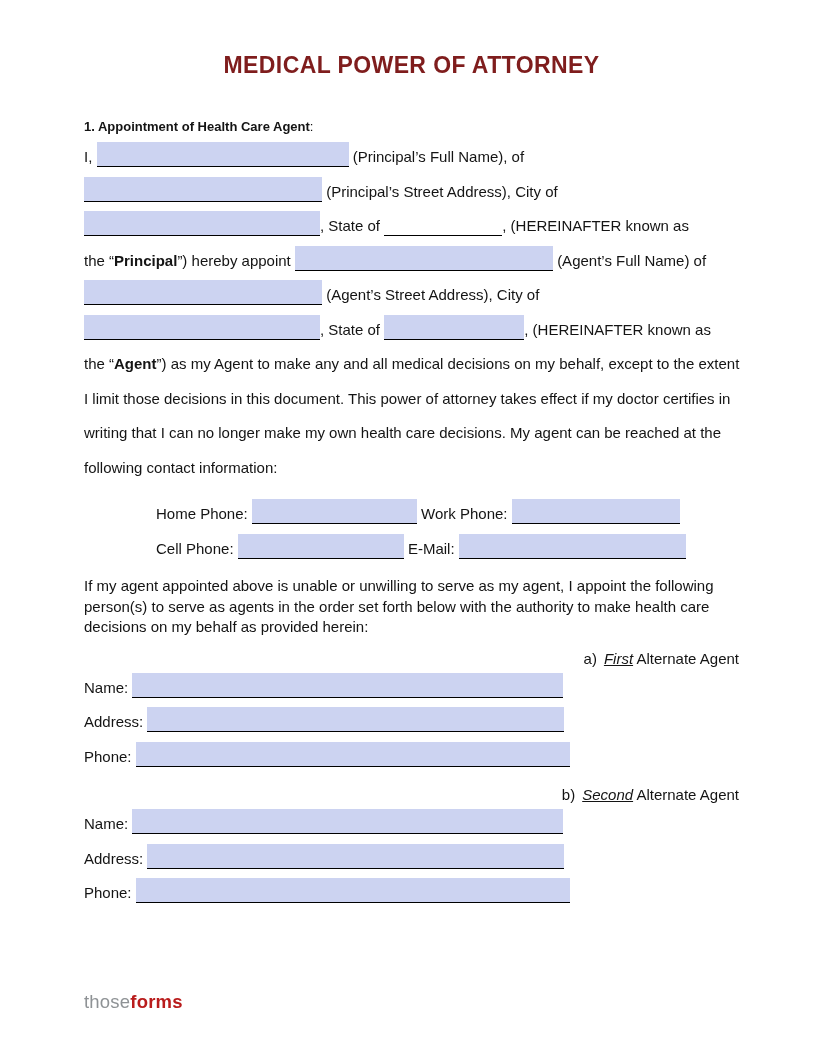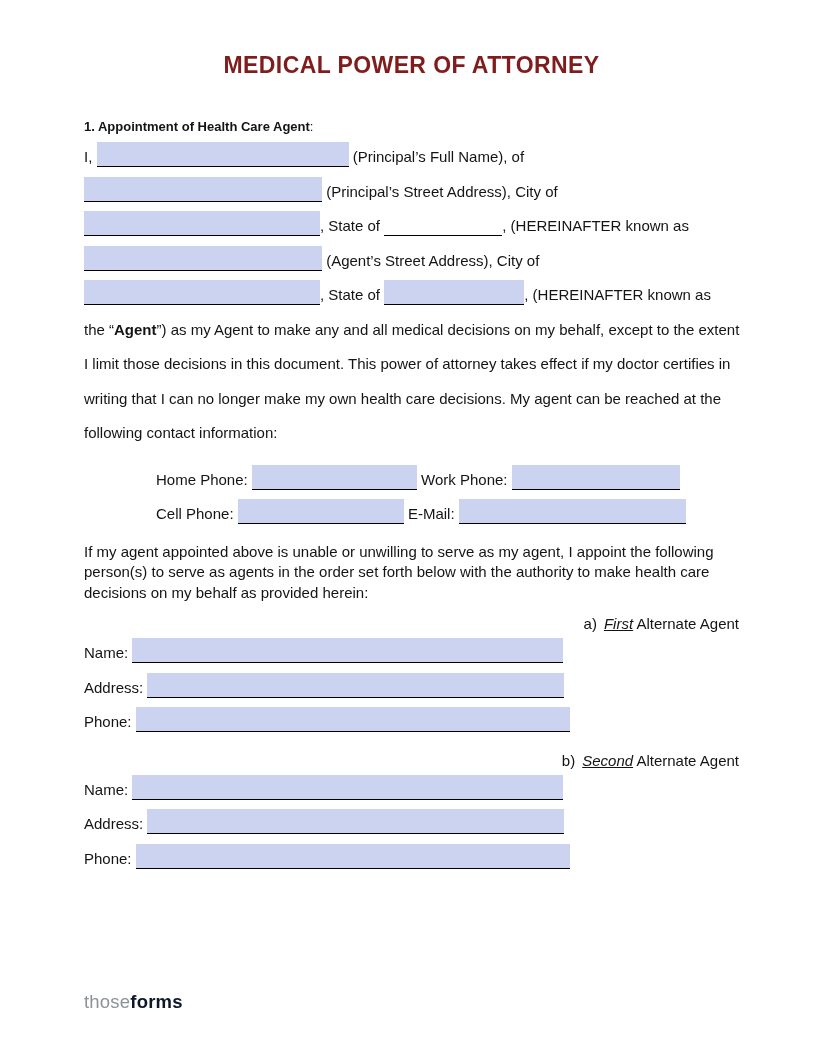--- a/index.html
+++ b/index.html
@@ -41,21 +41,21 @@
 
   .item-line { margin: 9px 0 0 29px; height: 24px; line-height: 24px; text-align: right; }
   .letter { margin-right: 7px; }
   .iu { font-style: italic; text-decoration: underline; }
 
   .footer {
     position: absolute; left: 84px; top: 991px;
     font-size: 18.5px; letter-spacing: 0.2px;
   }
   .f-light { color: #8e9295; }
-  .f-bold { color: #0f172a; font-weight: bold; }
+  .f-bold { color: #b91c1c; font-weight: bold; }
 </style>
 </head>
 <body>
 
 <div class="page">
 
   <h1 class="title">MEDICAL POWER OF ATTORNEY</h1>
 
   <div class="sec-heading"><span class="bold">1. Appointment of Health Care Agent</span><span>:</span></div>
 
@@ -65,20 +65,25 @@
       <span class="blank hl" style="width:252px"></span>
       <span>(Principal’s Full Name), of</span>
     </div>
     <div class="dline">
       <span class="blank hl" style="width:238px"></span>
       <span>(Principal’s Street Address), City of</span>
     </div>
     <div class="dline">
       <span class="blank hl" style="width:236px"></span><span>, State of</span>
       <span class="blank" style="width:118px"></span><span>, (HEREINAFTER known as</span>
+    </div>
+    <div class="dline">
+      <span>the “</span><span class="b">Principal</span><span>”) hereby appoint</span>
+      <span class="blank hl" style="width:258px"></span>
+      <span>(Agent’s Full Name) of</span>
     </div>
     <div class="dline">
       <span class="blank hl" style="width:238px"></span>
       <span>(Agent’s Street Address), City of</span>
     </div>
     <div class="dline">
       <span class="blank hl" style="width:236px"></span><span>, State of</span>
       <span class="blank hl" style="width:140px"></span><span>, (HEREINAFTER known as</span>
     </div>
     <div class="dline">

